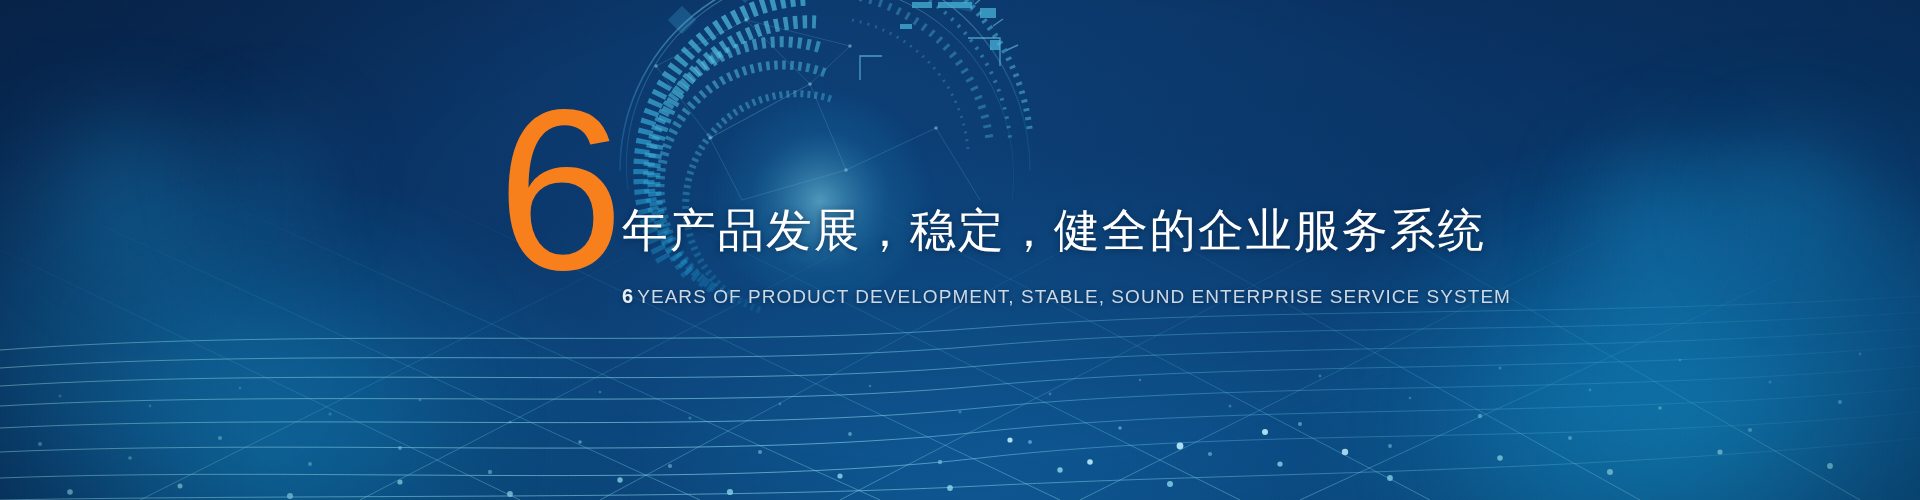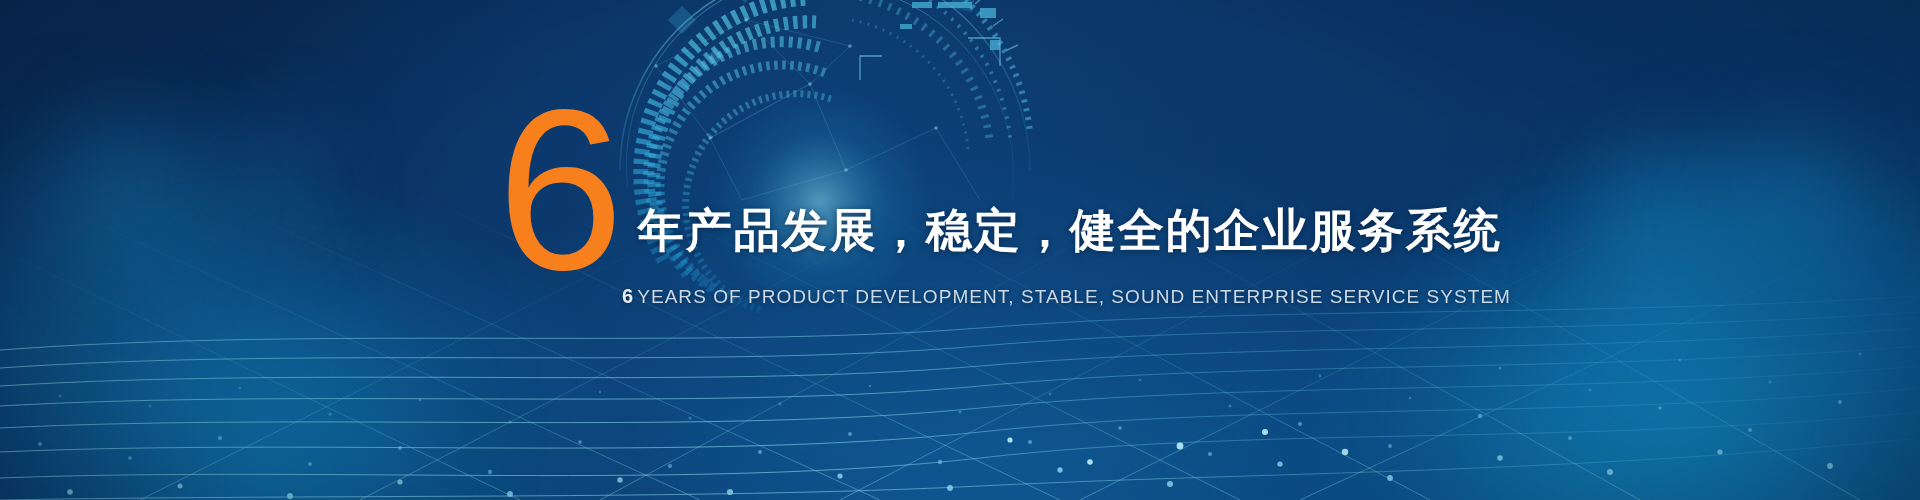--- a/index.html
+++ b/index.html
@@ -70,25 +70,25 @@
     line-height:0.78;
     font-weight:400;
     color:#F77F1C;
     letter-spacing:-4px;
     position:relative;
     top:6px;
   }
   .headline-cn{
     font-family:"Liberation Sans","DejaVu Sans",sans-serif;
     font-size:46px;
-    font-weight:bold;
+    font-weight:normal;
     color:#ffffff;
     letter-spacing:2px;
     white-space:nowrap;
-    margin-left:18px;
+    margin-left:2px;
     padding-bottom:12px;
     text-shadow:0 1px 6px rgba(2,22,48,.55);
   }
 
   .subline{
     position:absolute;
     left:622px;
     top:285px;
     white-space:nowrap;
     color:#ccd9e6;

